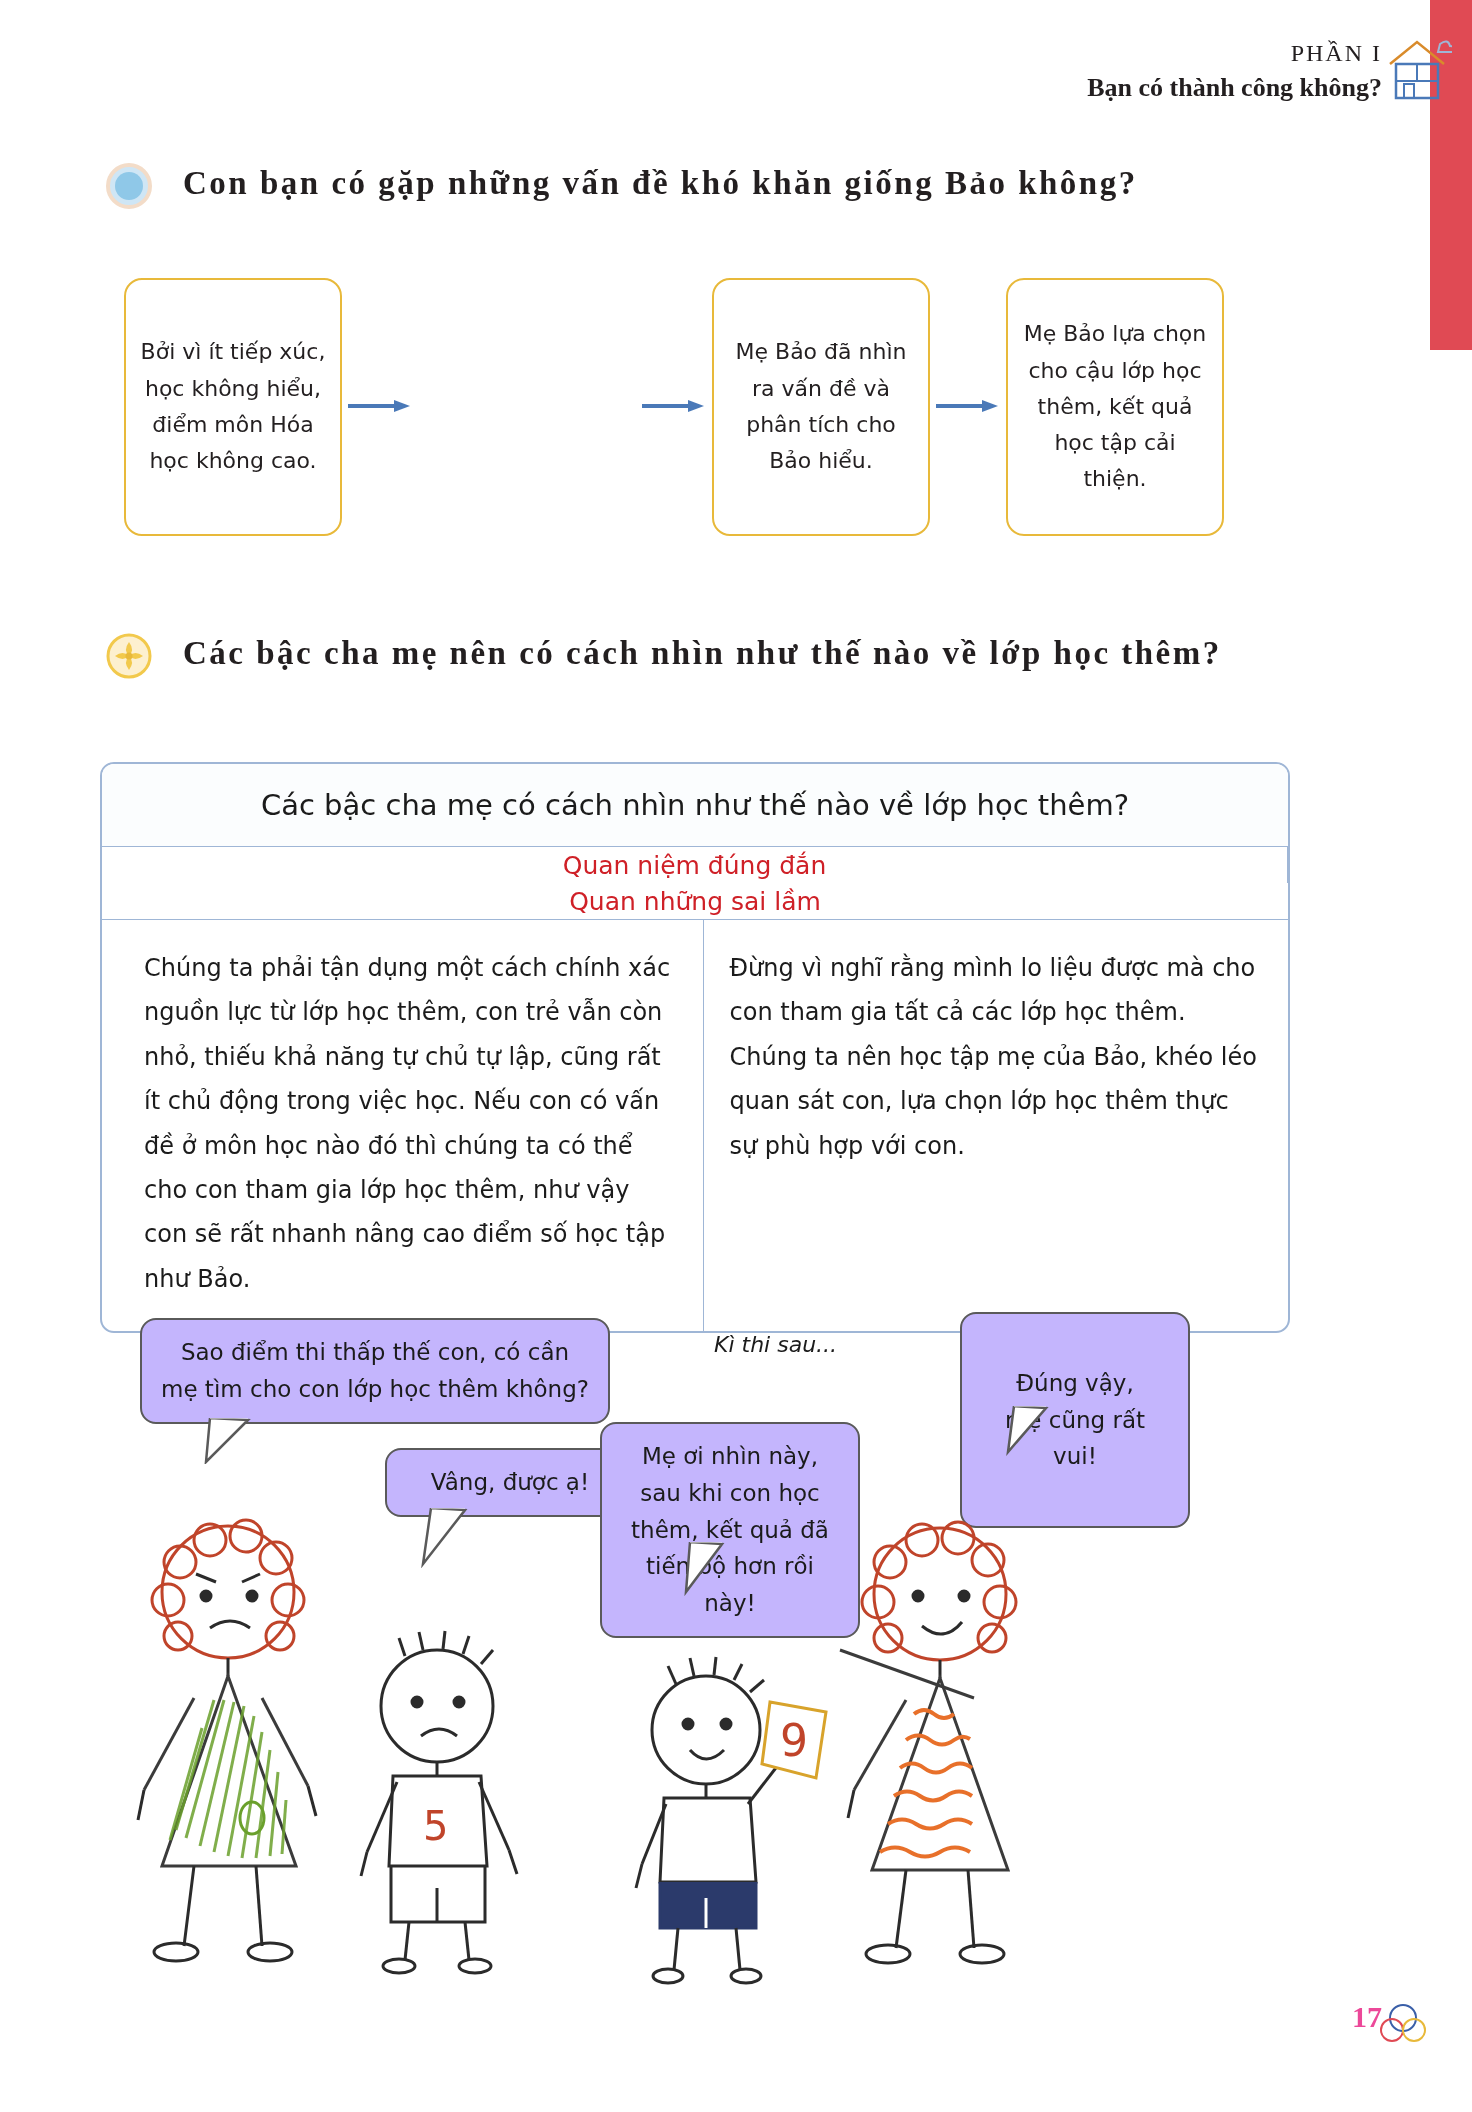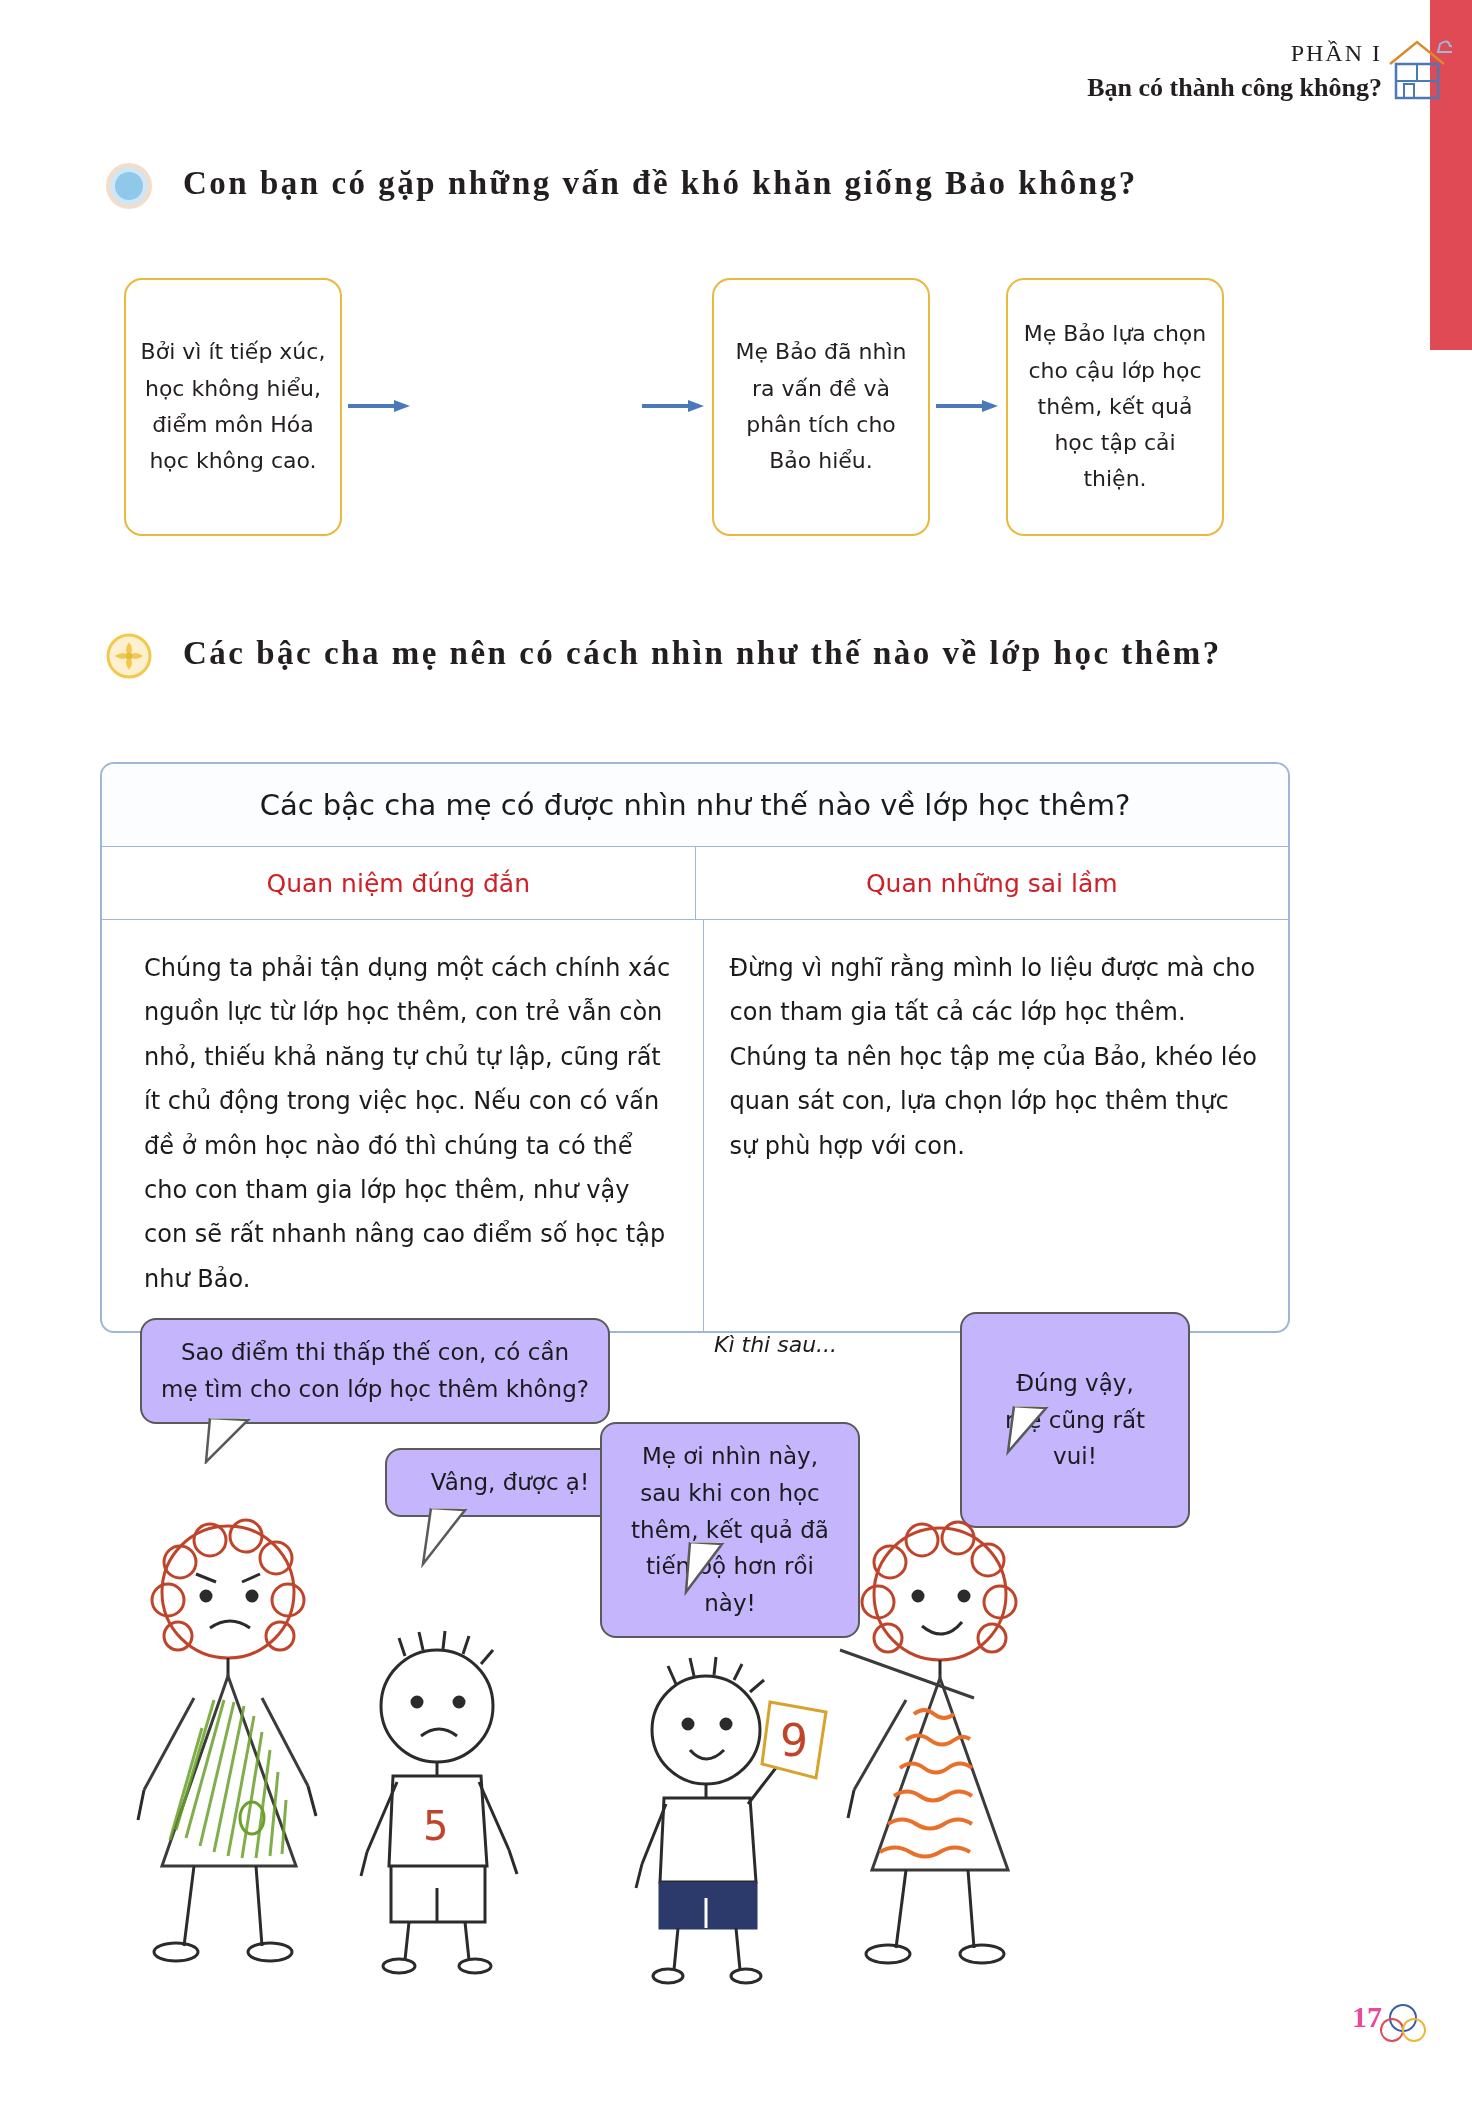--- a/index.html
+++ b/index.html
@@ -140,20 +140,21 @@
     font-family: "DejaVu Sans", sans-serif;
     font-size: 29px;
     color: #1b1b1b;
     border-bottom: 1.5px solid #9fb6d6;
     background: #fbfdfe;
   }
   .table-head {
     display: flex;
     height: 72px;
     border-bottom: 1.5px solid #9fb6d6;
+    flex-direction: column;
   }
   .table-head > div {
     flex: 1;
     display: flex;
     align-items: center;
     justify-content: center;
     font-size: 25px;
     color: #cf2027;
     font-family: "DejaVu Sans", sans-serif;
   }
@@ -286,21 +287,21 @@
       <path d="M24 10 q6 8 0 14 q-6 -6 0 -14 Z" fill="#f2c94c"></path>
       <path d="M24 38 q6 -8 0 -14 q-6 6 0 14 Z" fill="#f2c94c"></path>
       <path d="M10 24 q8 6 14 0 q-6 -6 -14 0 Z" fill="#f2c94c"></path>
       <path d="M38 24 q-8 6 -14 0 q6 -6 14 0 Z" fill="#f2c94c"></path>
       <circle cx="24" cy="24" r="3.5" fill="#e8b93a"></circle>
     </svg>
     <div class="q-text">Các bậc cha mẹ nên có cách nhìn như thế nào về lớp học thêm?</div>
   </div>
 
   <div class="table-card">
-    <div class="table-title">Các bậc cha mẹ có được nhìn như thế nào về lớp học thêm?</div>
+    <div class="table-title">Các bậc cha mẹ có cách nhìn như thế nào về lớp học thêm?</div>
     <div class="table-head">
       <div>Quan niệm đúng đắn</div>
       <div>Quan những sai lầm</div>
     </div>
     <div class="table-body">
       <div>Chúng ta phải tận dụng một cách chính xác nguồn lực từ lớp học thêm, con trẻ vẫn còn nhỏ, thiếu khả năng tự chủ tự lập, cũng rất ít chủ động trong việc học. Nếu con có vấn đề ở môn học nào đó thì chúng ta có thể cho con tham gia lớp học thêm, như vậy con sẽ rất nhanh nâng cao điểm số học tập như Bảo.</div>
       <div>Đừng vì nghĩ rằng mình lo liệu được mà cho con tham gia tất cả các lớp học thêm. Chúng ta nên học tập mẹ của Bảo, khéo léo quan sát con, lựa chọn lớp học thêm thực sự phù hợp với con.</div>
     </div>
   </div>
 

